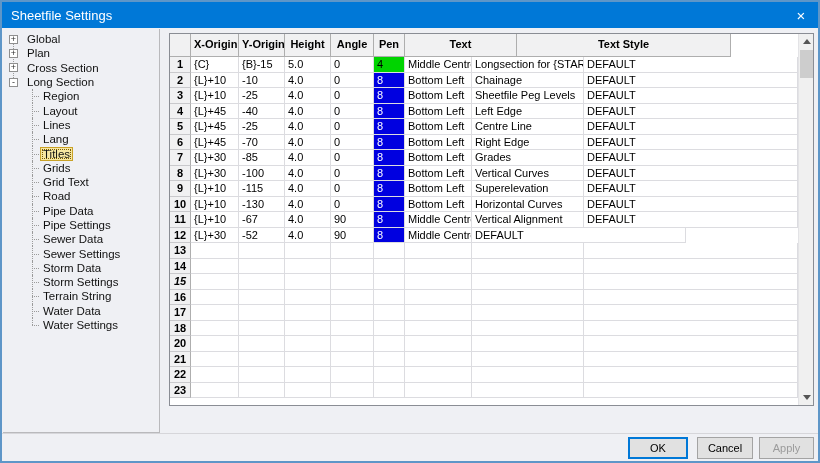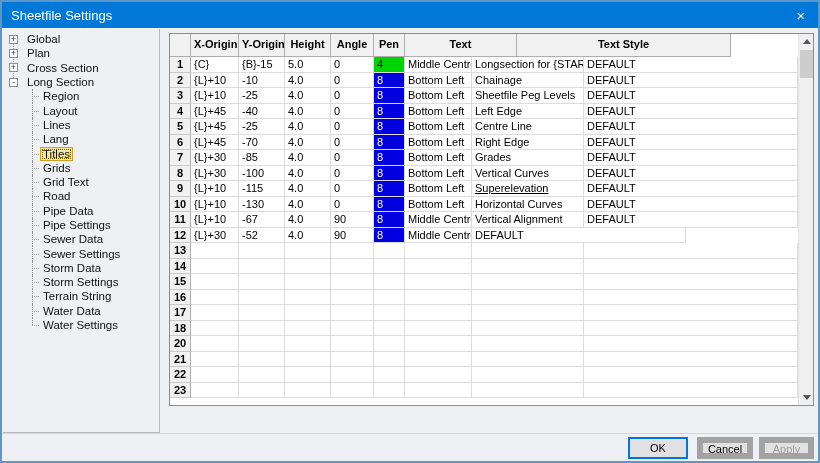--- a/index.html
+++ b/index.html
@@ -46,21 +46,21 @@
   .sarrow{position:absolute;left:0;width:15px;height:15px;display:flex;align-items:center;justify-content:center;}
   .sarrow.up{top:0;} .sarrow.down{bottom:0;}
   .tri-up{width:0;height:0;border-left:4px solid transparent;border-right:4px solid transparent;
           border-bottom:5px solid #555;}
   .tri-down{width:0;height:0;border-left:4px solid transparent;border-right:4px solid transparent;
           border-top:5px solid #555;}
   .thumb{position:absolute;left:1px;width:13px;top:16px;height:28px;background:#cdcdcd;}
   
   .hsep{position:absolute;left:0;right:0;top:431px;border-top:1px solid #d6d6da;}
   .btn{position:absolute;top:435px;height:22px;box-sizing:border-box;background:#e1e1e1;
-       border:6px solid #a3a3a3;font-family:inherit;font-size:11px;color:#000;padding:0;}
+       border:1px solid #a3a3a3;font-family:inherit;font-size:11px;color:#000;padding:0;}
   .btn.okbtn{left:626px;width:60px;border:1px solid var(--accent);box-shadow:0 0 0 1px var(--accent) inset;}
   .btn.cancelbtn{left:695px;width:56px;}
   .btn.applybtn{left:757px;width:55px;color:#9b9b9b;}
 </style>
 </head>
 <body>
 
 <div class="dialog">
 
   <div class="titlebar">
@@ -239,21 +239,21 @@
           <span class="cell dc" style="width: 214px;">DEFAULT</span>
         </div>
         <div class="grow">
           <span class="cell rn" style="width: 21px;">9</span>
           <span class="cell dc" style="width: 48px;">{L}+10</span>
           <span class="cell dc" style="width: 46px;">-115</span>
           <span class="cell dc" style="width: 46px;">4.0</span>
           <span class="cell dc" style="width: 43px;">0</span>
           <span class="cell dc" style="width: 31px; background: rgb(0, 0, 224); color: rgb(255, 255, 255);">8</span>
           <span class="cell dc" style="width: 67px;">Bottom Left</span>
-          <span class="cell dc" style="width: 112px; text-decoration: underline;">Superelevation</span>
+          <span class="cell dc" style="width: 112px;">Superelevation</span>
           <span class="cell dc" style="width: 214px;">DEFAULT</span>
         </div>
         <div class="grow">
           <span class="cell rn" style="width: 21px;">10</span>
           <span class="cell dc" style="width: 48px;">{L}+10</span>
           <span class="cell dc" style="width: 46px;">-130</span>
           <span class="cell dc" style="width: 46px;">4.0</span>
           <span class="cell dc" style="width: 43px;">0</span>
           <span class="cell dc" style="width: 31px; background: rgb(0, 0, 224); color: rgb(255, 255, 255);">8</span>
           <span class="cell dc" style="width: 67px;">Bottom Left</span>
@@ -297,21 +297,21 @@
           <span class="cell dc" style="width: 48px;"></span>
           <span class="cell dc" style="width: 46px;"></span>
           <span class="cell dc" style="width: 46px;"></span>
           <span class="cell dc" style="width: 43px;"></span>
           <span class="cell dc" style="width: 31px;"></span>
           <span class="cell dc" style="width: 67px;"></span>
           <span class="cell dc" style="width: 112px;"></span>
           <span class="cell dc" style="width: 214px;"></span>
         </div>
         <div class="grow">
-          <span class="cell rn" style="width: 21px;">15</span>
+          <span class="cell rn" style="width: 21px; font-style: italic;">15</span>
           <span class="cell dc" style="width: 48px;"></span>
           <span class="cell dc" style="width: 46px;"></span>
           <span class="cell dc" style="width: 46px;"></span>
           <span class="cell dc" style="width: 43px;"></span>
           <span class="cell dc" style="width: 31px;"></span>
           <span class="cell dc" style="width: 67px;"></span>
           <span class="cell dc" style="width: 112px;"></span>
           <span class="cell dc" style="width: 214px;"></span>
         </div>
         <div class="grow">

